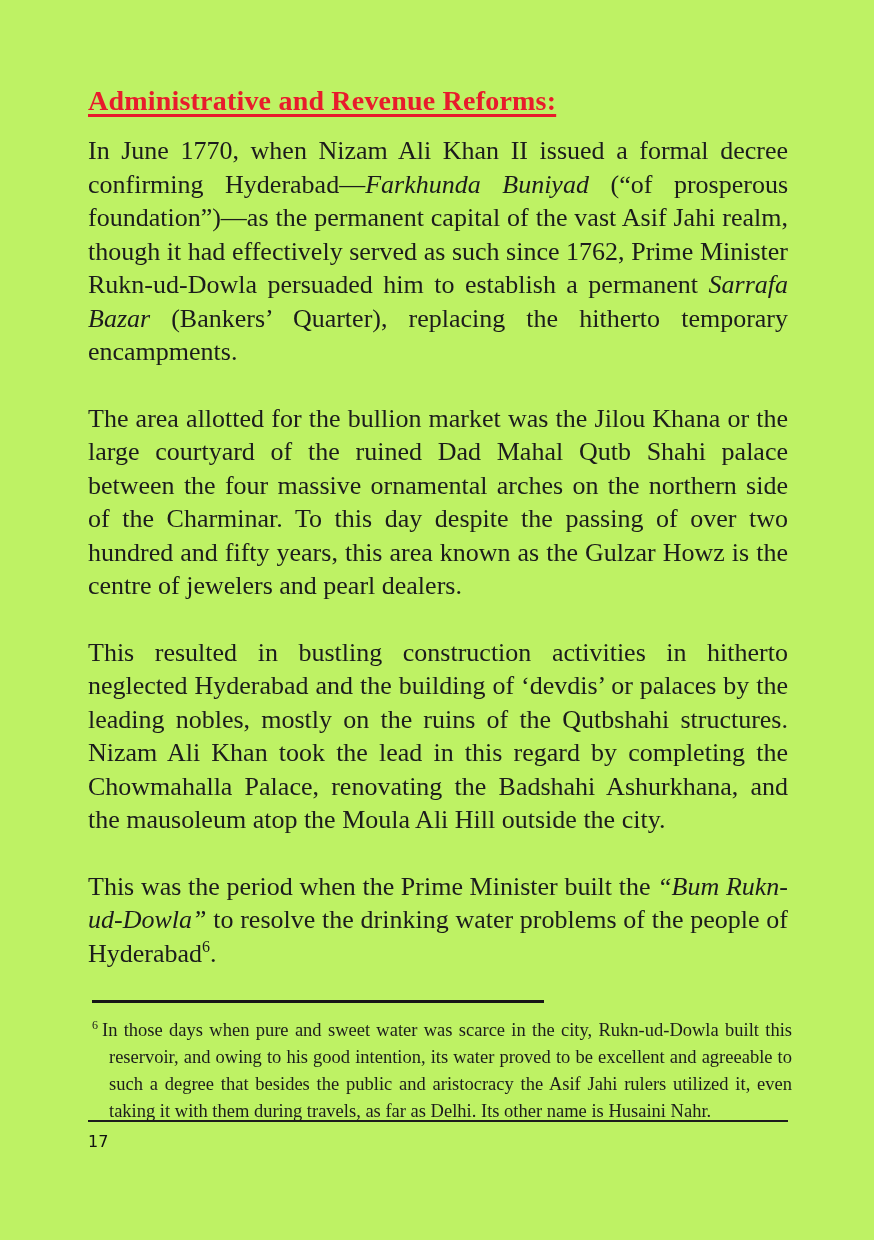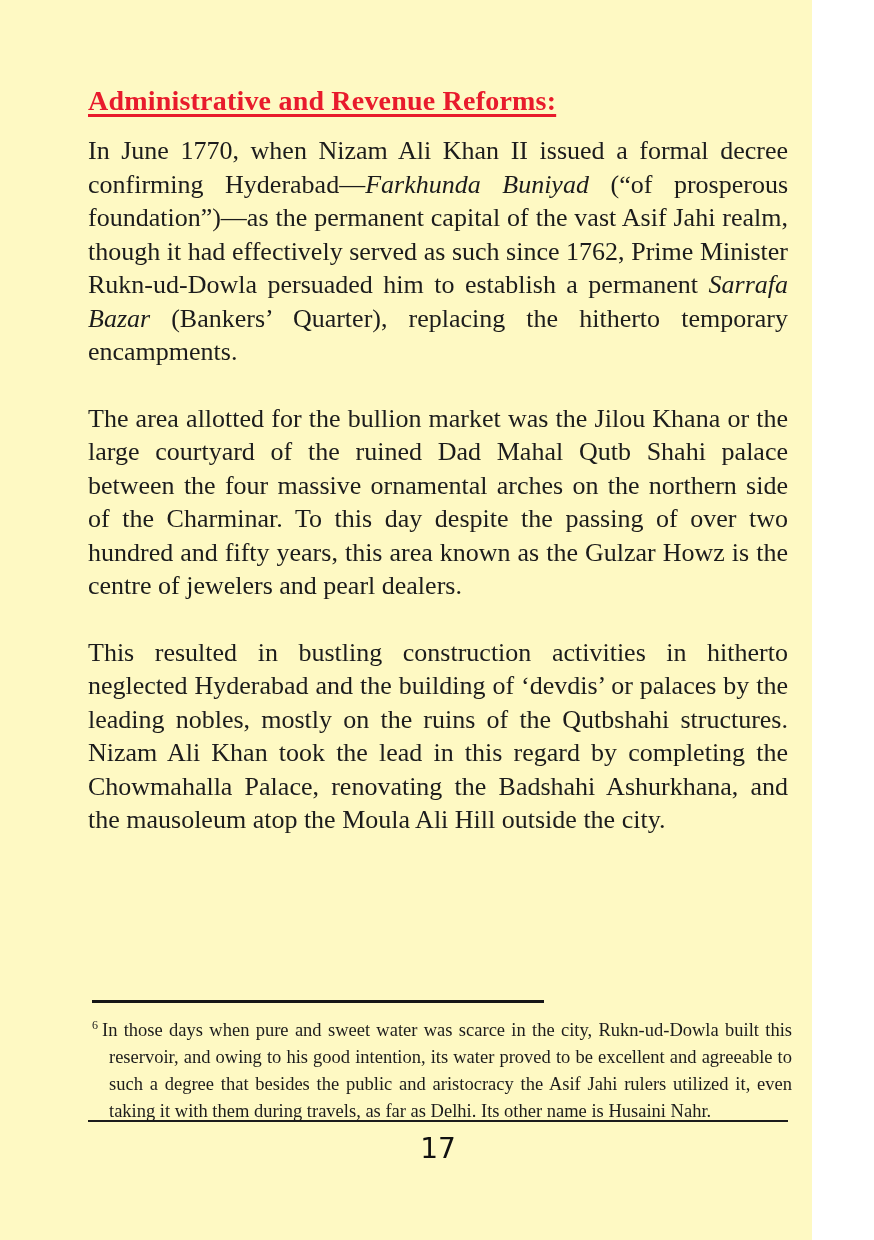--- a/index.html
+++ b/index.html
@@ -1,20 +1,20 @@
 <!DOCTYPE html>
 <html><head>
 <meta charset="utf-8">
 <style>
   html, body { margin: 0; padding: 0; background: #ffffff; }
   .page {
     position: relative;
-    width: 812px;
+    width: 874px;
     height: 1240px;
-    background: #fef9c3;
+    background: #bef264;
     font-family: "Liberation Serif", "DejaVu Serif", serif;
     color: #1c1c1c;
     overflow: hidden;
     box-sizing: border-box;
   }
   .content {
     position: absolute;
     left: 88px;
     top: 84px;
     width: 700px;
@@ -73,35 +73,36 @@
     width: 700px;
   }
   .footer-rule {
     width: 700px;
     height: 2px;
     background: #1c1c1c;
     margin: 0 0 10px 0;
   }
   .page-number {
     font-family: "DejaVu Sans", "Liberation Sans", sans-serif;
-    font-size: 28px;
-    text-align: center;
+    font-size: 16px;
+    text-align: left;
     color: #111111;
   }
 </style>
 </head>
 <body>
 
 <div class="page">
   <div class="content">
     <h2 class="heading" style="color: rgb(232, 27, 44);">Administrative and Revenue Reforms:</h2>
     <div id="paragraphs">
         <p class="body-para"><span>In June 1770, when Nizam Ali Khan II issued a formal decree confirming Hyderabad—</span><em>Farkhunda Buniyad</em><span> (“of prosperous foundation”)—as the permanent capital of the vast Asif Jahi realm, though it had effectively served as such since 1762, Prime Minister Rukn-ud-Dowla persuaded him to establish a permanent </span><em>Sarrafa Bazar</em><span> (Bankers’ Quarter), replacing the hitherto temporary encampments.</span></p>
         <p class="body-para"><span>The area allotted for the bullion market was the Jilou Khana or the large courtyard of the ruined Dad Mahal Qutb Shahi palace between the four massive ornamental arches on the northern side of the Charminar. To this day despite the passing of over two hundred and fifty years, this area known as the Gulzar Howz is the centre of jewelers and pearl dealers.</span></p>
         <p class="body-para"><span>This resulted in bustling construction activities in hitherto neglected Hyderabad and the building of ‘devdis’ or palaces by the leading nobles, mostly on the ruins of the Qutbshahi structures. Nizam Ali Khan took the lead in this regard by completing the Chowmahalla Palace, renovating the Badshahi Ashurkhana, and the mausoleum atop the Moula Ali Hill outside the city.</span></p>
+        <p class="body-para"><span>This was the period when the Prime Minister built the </span><em>“Bum Rukn-ud-Dowla”</em><span> to resolve the drinking water problems of the people of Hyderabad</span><sup>6</sup><span>.</span></p>
       </div>
   </div>
 
   <div class="footnote-section">
     <div class="footnote-rule"></div>
     <div class="footnote">
       <sup>6</sup><span>In those days when pure and sweet water was scarce in the city, Rukn-ud-Dowla built this reservoir, and owing to his good intention, its water proved to be excellent and agreeable to such a degree that besides the public and aristocracy the Asif Jahi rulers utilized it, even taking it with them during travels, as far as Delhi. Its other name is Husaini Nahr.</span>
     </div>
   </div>
 

